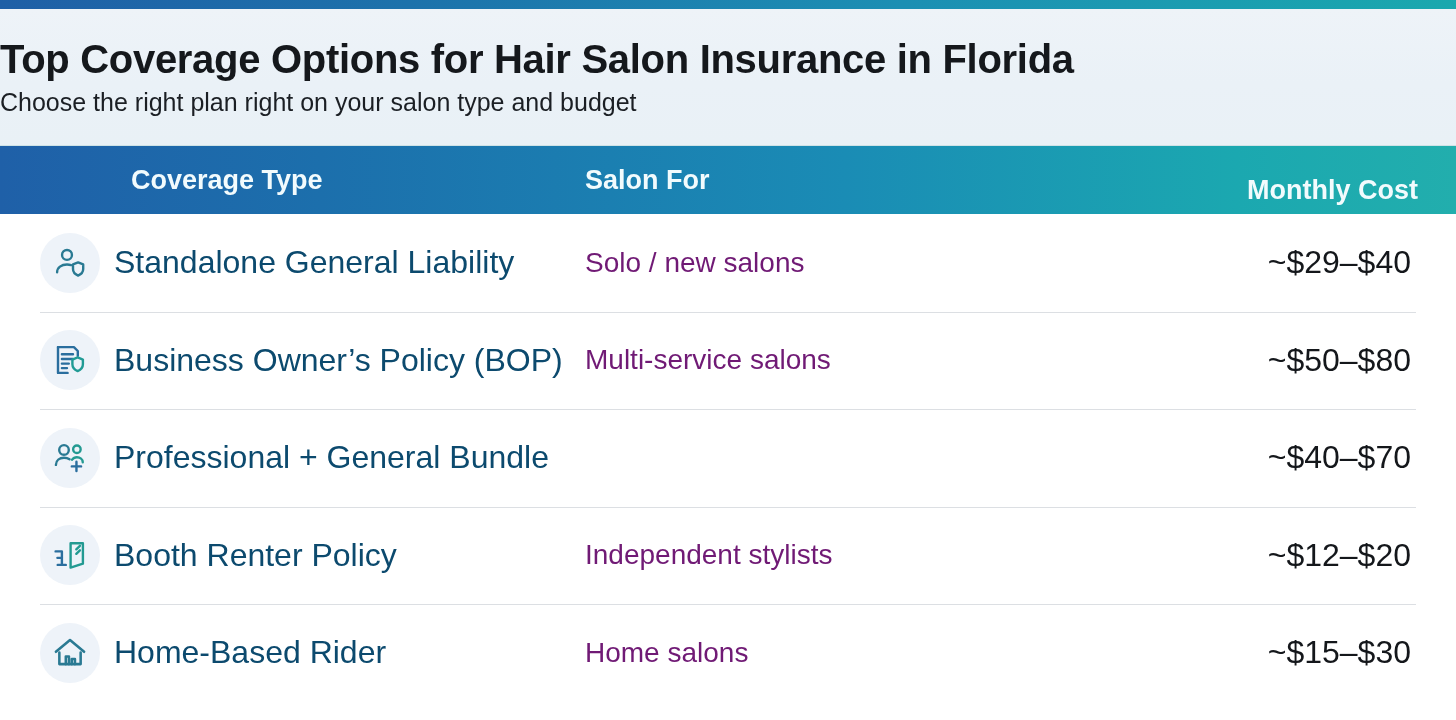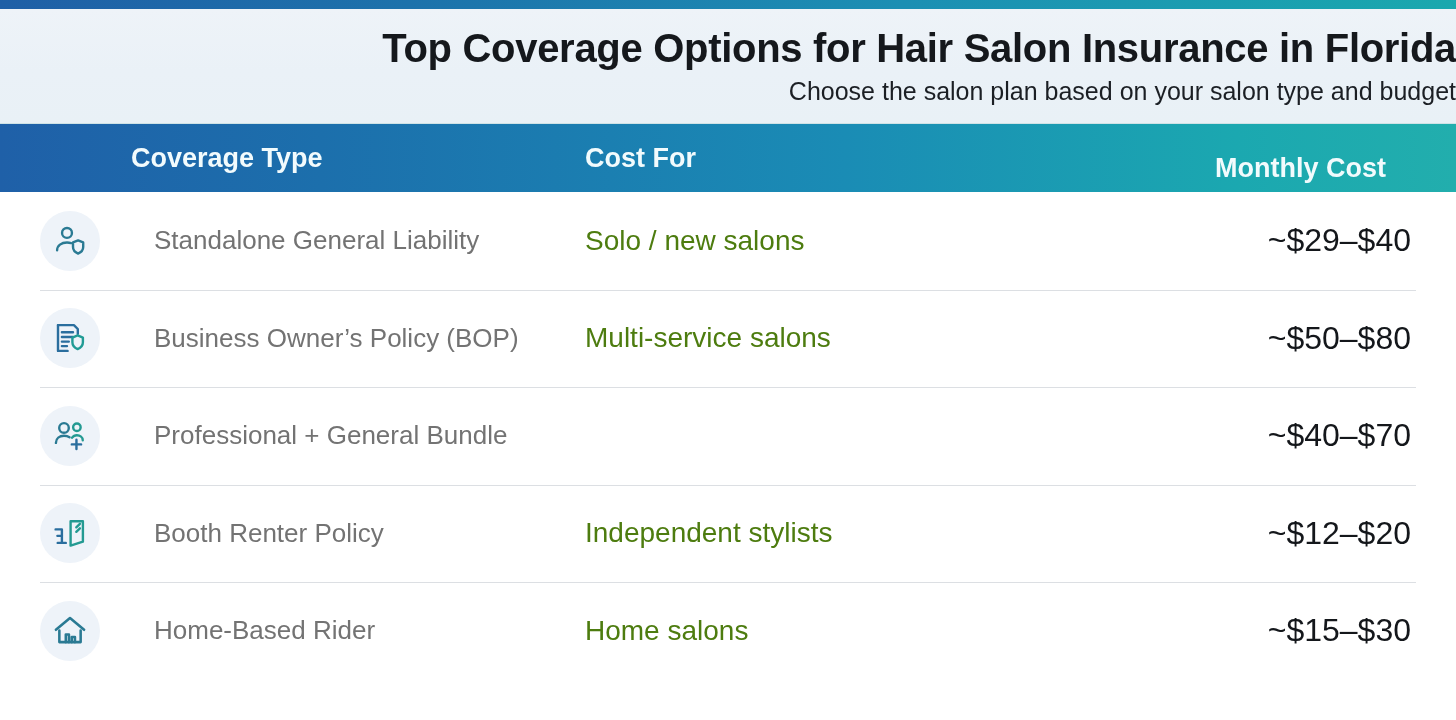--- a/index.html
+++ b/index.html
@@ -28,25 +28,25 @@
   .accent-bar {
     height: 9px;
     width: 100%;
     background: linear-gradient(90deg, #1f5fa6 0%, #1d72ab 28%, #1c8fb3 62%, #1aa8ae 100%);
     flex: none;
   }
 
   
   .header {
     background: linear-gradient(180deg, #eef3f8 0%, #eaf1f7 55%, #e9f1f6 100%);
-    height: 115px;
+    height: 137px;
     flex: none;
     display: flex;
     flex-direction: column;
-    align-items: flex-end;
+    align-items: flex-start;
     justify-content: center;
     border-bottom: 1px solid #cfe3e6;
     box-sizing: border-box;
   }
   .title {
     font-size: 40px;
     font-weight: bold;
     color: #15181c;
     letter-spacing: -0.3px;
     line-height: 1.1;
@@ -83,21 +83,21 @@
     box-sizing: border-box;
   }
   .th-bestfor {
     width: 460px;
     padding-left: 0px;
     box-sizing: border-box;
   }
   .th-cost {
     flex: 1;
     text-align: right;
-    padding-right: 70px;
+    padding-right: 38px;
     box-sizing: border-box;
     margin-top: 20px;
   }
 
   
   .rows {
     flex: 1;
     display: flex;
     flex-direction: column;
     background: #ffffff;
@@ -136,29 +136,28 @@
     align-items: center;
     justify-content: center;
     margin-right: 14px;
   }
   .icon-wrap svg {
     width: 36px;
     height: 36px;
     display: block;
   }
   .coverage-label {
-    font-size: 26px;
-    color: #737373;
-    white-space: nowrap;
-    margin-left: 40px;
+    font-size: 32px;
+    color: #0c4a6e;
+    white-space: nowrap;
   }
   .cell-bestfor {
     width: 460px;
     font-size: 28px;
-    color: #4d7c0f;
+    color: #701a75;
     white-space: nowrap;
     box-sizing: border-box;
   }
   .cell-cost {
     flex: 1;
     font-size: 32px;
     color: #14171b;
     text-align: right;
     padding-right: 45px;
     white-space: nowrap;
@@ -167,26 +166,26 @@
 </style>
 </head>
 <body>
 
 <div class="infographic">
 
   <div class="accent-bar"></div>
 
   <div class="header">
     <h1 class="title">Top Coverage Options for Hair Salon Insurance in Florida</h1>
-    <p class="subtitle">Choose the salon plan based on your salon type and budget</p>
+    <p class="subtitle">Choose the right plan right on your salon type and budget</p>
   </div>
 
   <div class="table-header">
     <div class="th th-coverage">Coverage Type</div>
-    <div class="th th-bestfor">Cost For</div>
+    <div class="th th-bestfor">Salon For</div>
     <div class="th th-cost">Monthly Cost</div>
   </div>
 
   <div class="rows">
 
     <div class="row">
       <div class="cell-coverage">
         <span class="icon-wrap">
           <svg viewBox="0 0 24 24" fill="none" stroke="#2a7a93" stroke-width="1.6" stroke-linecap="round" stroke-linejoin="round">
             <circle cx="10" cy="6.6" r="3.3"></circle>

